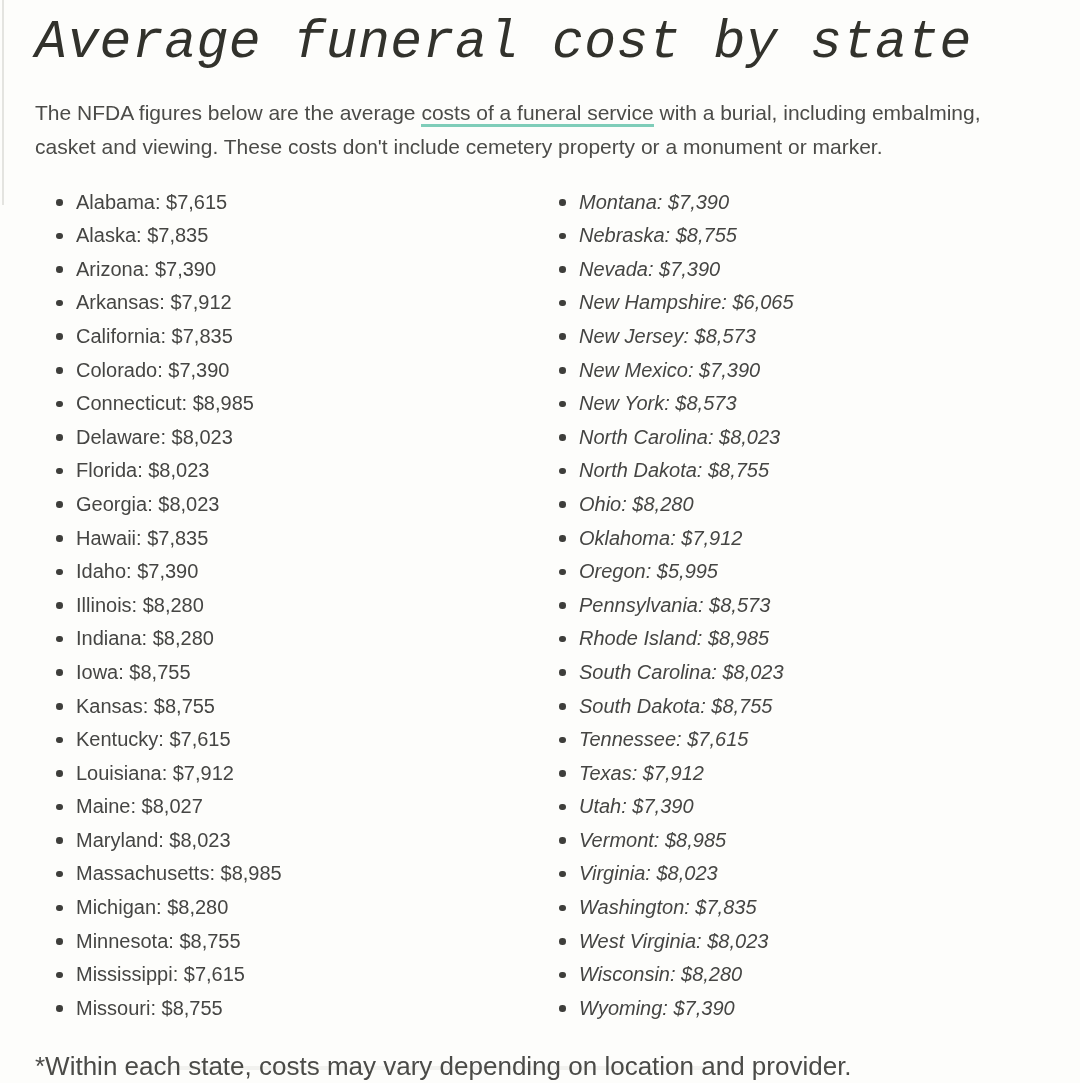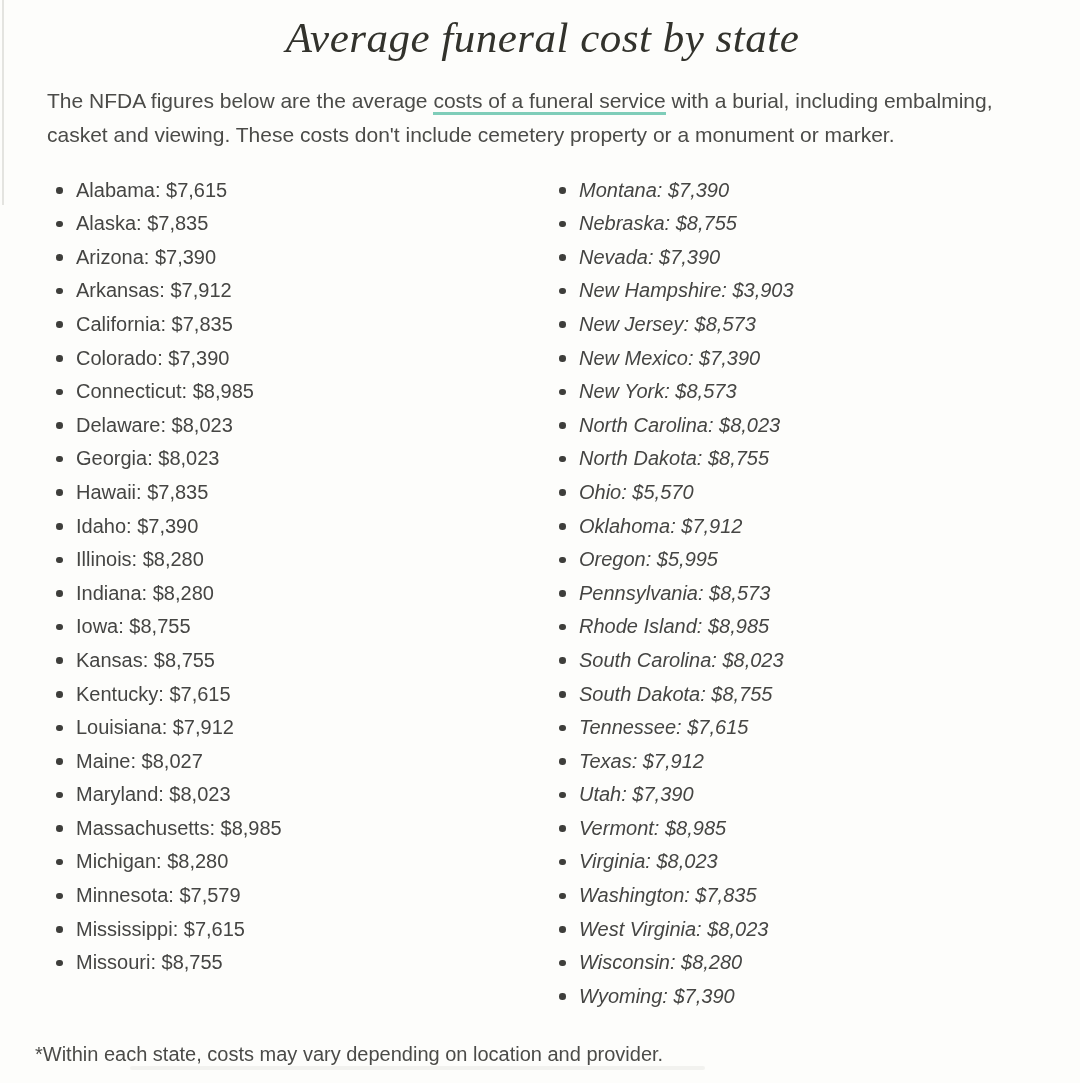--- a/index.html
+++ b/index.html
@@ -21,35 +21,34 @@
   }
   .left-edge-line {
     position: absolute;
     left: 2px;
     top: 0;
     width: 2px;
     height: 205px;
     background: #e4e4e0;
   }
   h1.title {
-    font-family: Liberation Serif, serif;
+    font-family: Liberation Mono, monospace;
     font-style: italic;
     font-weight: normal;
-    font-size: 43px;
+    font-size: 53px;
     line-height: 1.2;
     color: #32322c;
     margin: 0 0 20px 0;
     letter-spacing: 0.5px;
-    text-align: center;
   }
   .intro {
     font-size: 21px;
     line-height: 34px;
     color: #4b4b48;
-    margin: 0 0 22px 12px;
+    margin: 0 0 22px 0;
     max-width: 1000px;
   }
   .intro a.svc-link {
     color: #4b4b48;
     text-decoration: none;
     border-bottom: 3px solid #7fcdb9;
     padding-bottom: 0px;
     cursor: pointer;
   }
   .list-wrap {
@@ -82,21 +81,21 @@
     content: "";
     position: absolute;
     left: 1px;
     top: 13.5px;
     width: 6.5px;
     height: 6.5px;
     border-radius: 50%;
     background: #3e3e3b;
   }
   .footnote {
-    font-size: 20px;
+    font-size: 26px;
     line-height: 30px;
     color: #4b4b48;
     margin: 26px 0 0 0;
   }
   .bottom-crop-artifact {
     position: absolute;
     left: 130px;
     bottom: 13px;
     width: 575px;
     height: 4px;
@@ -126,20 +125,21 @@
         <li><span>Arkansas: $7,912</span></li>
 
         <li><span>California: $7,835</span></li>
 
         <li><span>Colorado: $7,390</span></li>
 
         <li><span>Connecticut: $8,985</span></li>
 
         <li><span>Delaware: $8,023</span></li>
 
+        <li><span>Florida: $8,023</span></li>
 
         <li><span>Georgia: $8,023</span></li>
 
         <li><span>Hawaii: $7,835</span></li>
 
         <li><span>Idaho: $7,390</span></li>
 
         <li><span>Illinois: $8,280</span></li>
 
         <li><span>Indiana: $8,280</span></li>
@@ -153,47 +153,47 @@
         <li><span>Louisiana: $7,912</span></li>
 
         <li><span>Maine: $8,027</span></li>
 
         <li><span>Maryland: $8,023</span></li>
 
         <li><span>Massachusetts: $8,985</span></li>
 
         <li><span>Michigan: $8,280</span></li>
 
-        <li><span>Minnesota: $7,579</span></li>
+        <li><span>Minnesota: $8,755</span></li>
 
         <li><span>Mississippi: $7,615</span></li>
 
         <li><span>Missouri: $8,755</span></li>
       </ul>
     <ul class="state-list right">
 
         <li><span>Montana: $7,390</span></li>
 
         <li><span>Nebraska: $8,755</span></li>
 
         <li><span>Nevada: $7,390</span></li>
 
-        <li><span>New Hampshire: $3,903</span></li>
+        <li><span>New Hampshire: $6,065</span></li>
 
         <li><span>New Jersey: $8,573</span></li>
 
         <li><span>New Mexico: $7,390</span></li>
 
         <li><span>New York: $8,573</span></li>
 
         <li><span>North Carolina: $8,023</span></li>
 
         <li><span>North Dakota: $8,755</span></li>
 
-        <li><span>Ohio: $5,570</span></li>
+        <li><span>Ohio: $8,280</span></li>
 
         <li><span>Oklahoma: $7,912</span></li>
 
         <li><span>Oregon: $5,995</span></li>
 
         <li><span>Pennsylvania: $8,573</span></li>
 
         <li><span>Rhode Island: $8,985</span></li>
 
         <li><span>South Carolina: $8,023</span></li>

